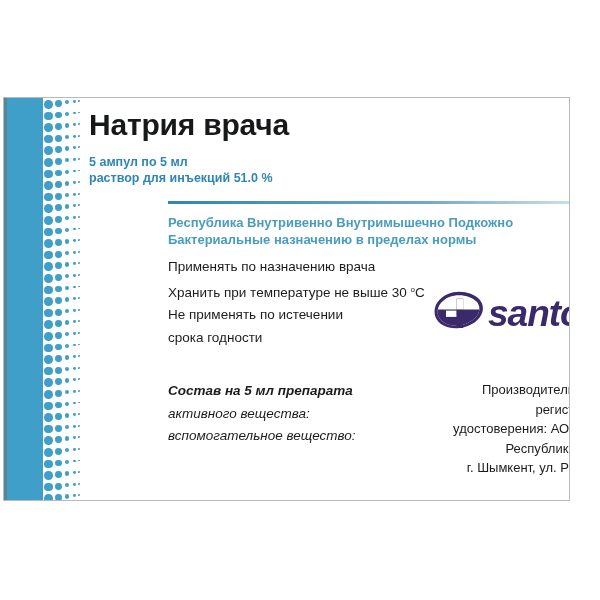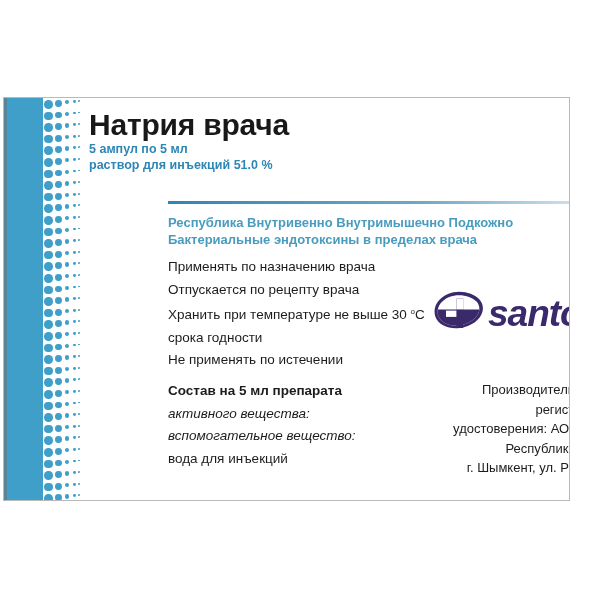--- a/index.html
+++ b/index.html
@@ -81,21 +81,21 @@
   #product-title {
     font-size: 30px;
     font-weight: bold;
     color: #16181a;
     letter-spacing: -0.2px;
     line-height: 1;
     white-space: nowrap;
   }
 
   #dosage-lines {
-    margin-top: 1px;
+    margin-top: 14px;
     color: #2e86b5;
     font-size: 12.5px;
     font-weight: bold;
     line-height: 16px;
   }
 
   #divider-rule {
     position: absolute;
     left: 85px;
     top: 103px;
@@ -127,21 +127,21 @@
   .deg { font-size: 8px; vertical-align: 5px; }
 
   #composition-block {
     position: absolute;
     left: 85px;
     top: 282px;
     color: #1c1c1c;
     font-size: 13.5px;
     line-height: 22.5px;
   }
-  #composition-heading { font-weight: bold; }
+  #composition-heading { font-weight: bold; font-style: italic; }
   .ital { font-style: italic; }
 
   
   #santo-logo {
     position: absolute;
     left: 349px;
     top: 192px;
     width: 180px;
     height: 52px;
   }
@@ -380,36 +380,34 @@
       <div id="dosage-lines">
         <div>5 ампул по 5 мл</div>
         <div>раствор для инъекций 51.0 %</div>
       </div>
     </div>
 
     <div id="divider-rule"></div>
 
     <div id="sterile-block">
       <div>Республика Внутривенно Внутримышечно Подкожно</div>
-      <div>Бактериальные эндотоксины в пределах врача</div>
+      <div>Бактериальные назначению в пределах нормы</div>
     </div>
 
     <div id="instructions-block">
       <div class="instruction-line">Применять по назначению врача</div>
-      <div class="instruction-line">Отпускается по рецепту врача</div>
       <div class="instruction-line"><span>Хранить при температуре не выше 30 </span><span class="deg">o</span><span>C</span></div>
+      <div class="instruction-line">Не применять по истечении</div>
       <div class="instruction-line">срока годности</div>
-      <div class="instruction-line">Не применять по истечении</div>
     </div>
 
     <div id="composition-block">
       <div id="composition-heading">Состав на 5 мл препарата</div>
       <div class="ital">активного вещества:</div>
       <div class="ital">вспомогательное вещество:</div>
-      <div>вода для инъекций</div>
     </div>
 
     <div id="santo-logo">
       <svg width="58" height="46" viewBox="0 0 58 46">
         <path d="M47.5 9.5 C41 2.5 27 -0.5 16 4 C4.5 8.8 0.5 19 3.5 27 C6.5 35 17 39.5 28 38 C39 36.5 48.5 30 50.5 21.5 C51.6 17 50.3 12.6 47.5 9.5 Z M44.8 11.8 C47 14.4 48 18 47 21.6 C45.2 28.6 36.8 34.2 27.2 35.5 C18 36.7 9 33 6.4 26.3 C3.9 19.8 7.3 11.3 17.2 7.1 C26.6 3.1 38.8 5.6 44.8 11.8 Z" fill="#3b2a6b"></path>
         <path d="M44.8 11.8 C47 14.4 48 18 47 21.6 C45.2 28.6 36.8 34.2 27.2 35.5 C18 36.7 9 33 6.4 26.3 C5.6 24.2 5.4 21.9 5.9 19.6 L47 19.6 C47.6 16.8 46.9 14 44.8 11.8 Z" fill="#3b2a6b"></path>
         <path d="M24.5 8.5 L31.2 8.5 L31.2 38 L24.5 38 Z" fill="#3b2a6b"></path>
         <path d="M14 20.5 L41 20.5 L41 27 L14 27 Z" fill="#3b2a6b"></path>
         <path d="M24.5 8.5 L31.2 8.5 L31.2 19.4 L24.5 19.4 Z" fill="#ffffff"></path>
         <path d="M14 20.6 L24.4 20.6 L24.4 26.9 L14 26.9 Z" fill="#ffffff"></path>

